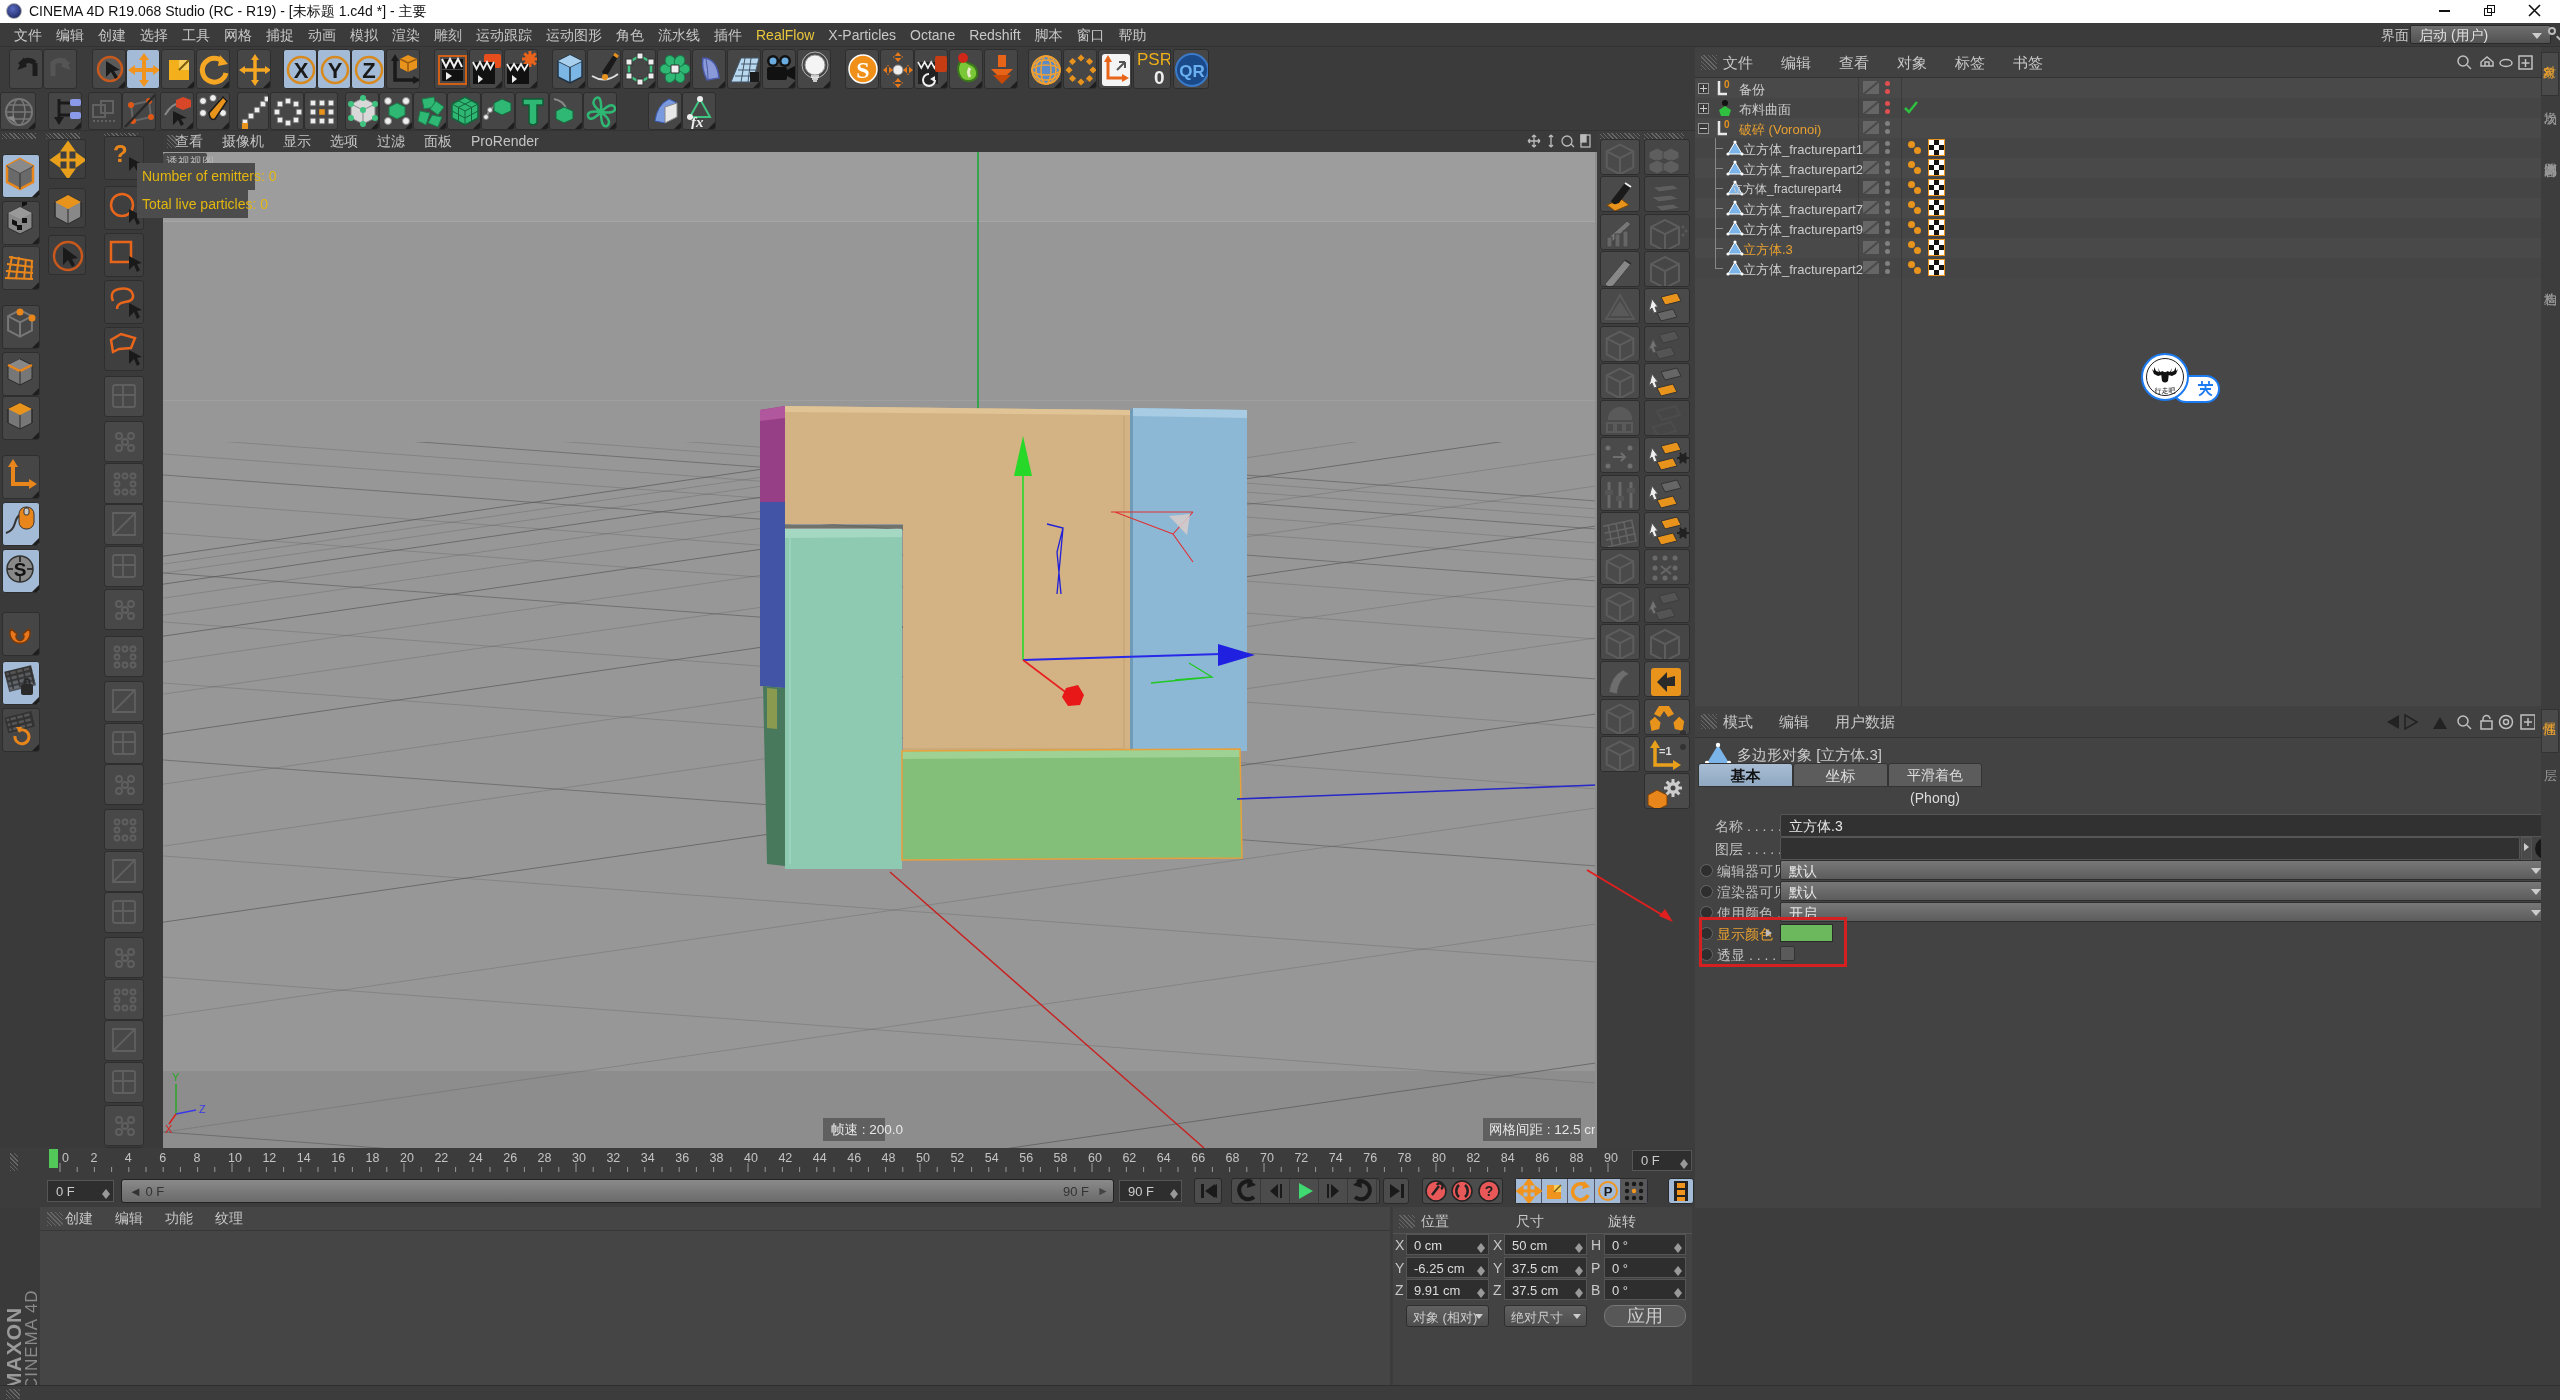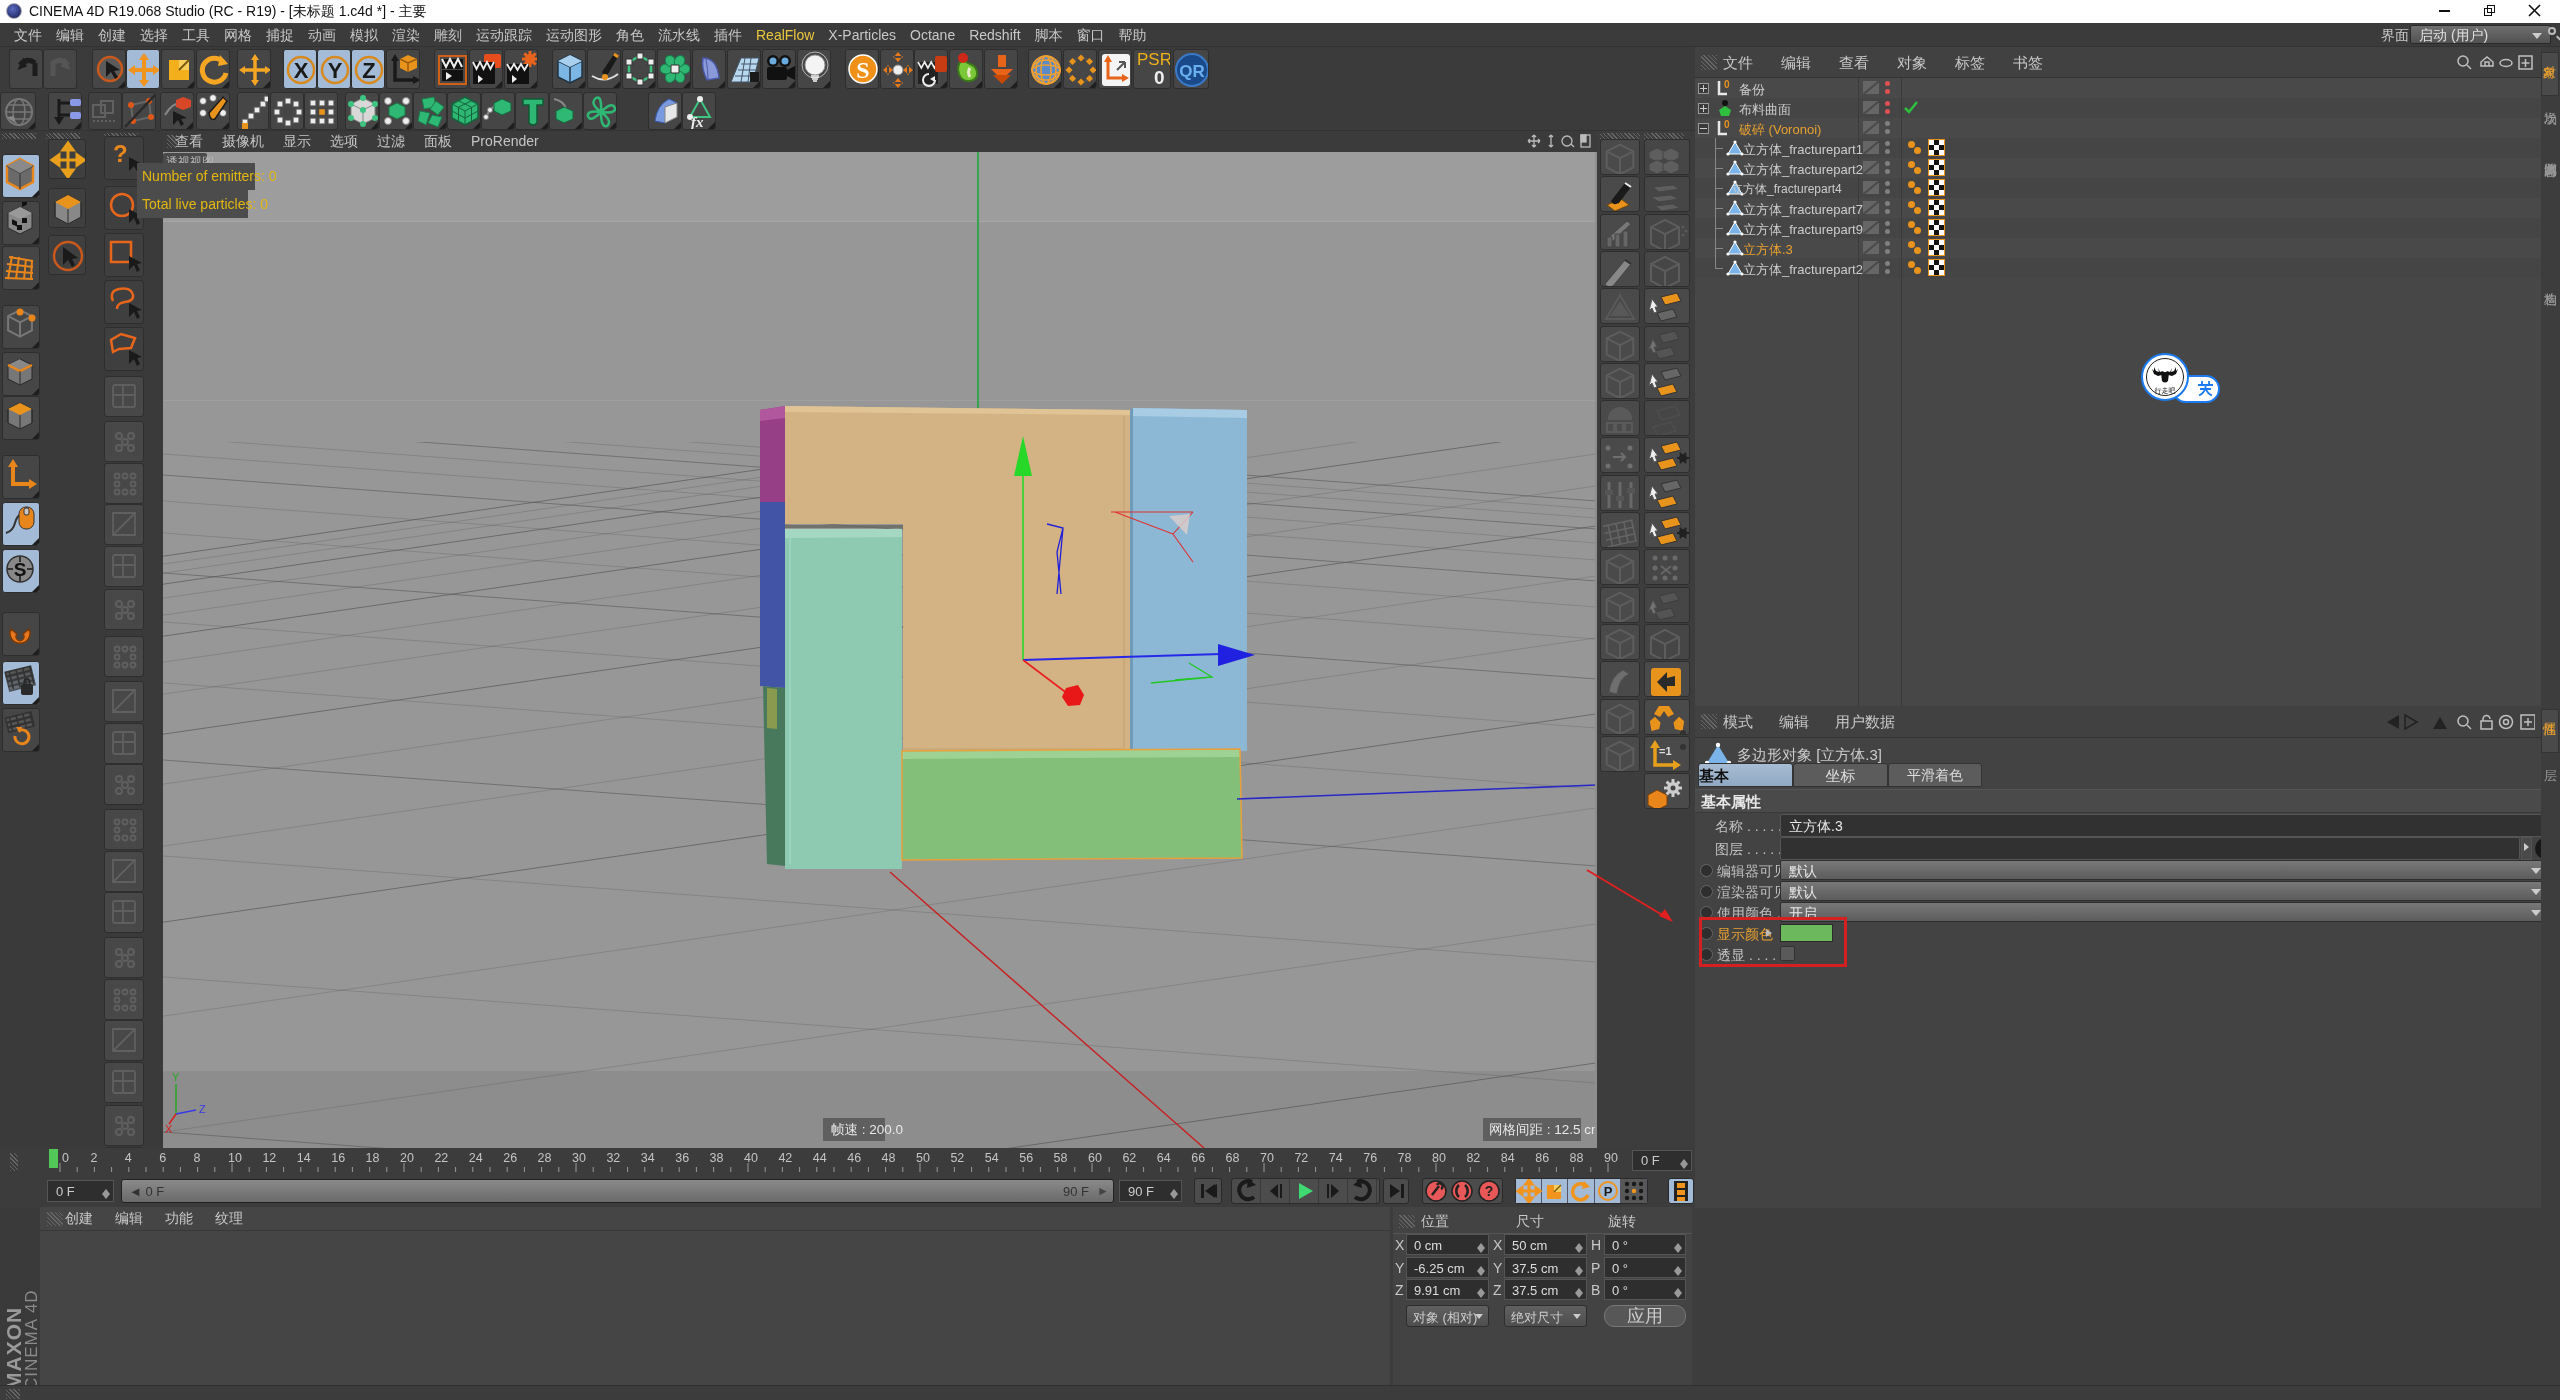--- a/index.html
+++ b/index.html
@@ -1702,26 +1702,23 @@
 </div>
     <div class="abs" style="left:10px;top:36px">
       <svg width="26" height="24" viewBox="0 0 26 24" style="position:absolute;left:0;top:0">
         <path d="M13 3 L24 21 H2 Z" fill="#7ab4e8"></path>
         <circle cx="13" cy="3" r="2.2" fill="#fff"></circle>
         <circle cx="2" cy="21" r="2.2" fill="#fff"></circle>
         <circle cx="24" cy="21" r="2.2" fill="#fff"></circle>
       </svg>
     </div>
     <div class="abs" style="left:42px;top:40px;font-size:15px;color:#ccc">多边形对象 [立方体.3]</div>
-    <div class="abs" style="left:3px;top:57px;width:95px;height:24px;background:linear-gradient(#a8bdd4,#90a8c2);border:1px solid #333;border-radius:3px 3px 0 0;color:#111;font-size:15px;font-weight:bold;text-align:left;line-height:23px">基本</div>
+    <div class="abs" style="left:3px;top:57px;width:95px;height:24px;background:linear-gradient(#a8bdd4,#90a8c2);border:1px solid #333;border-radius:3px 3px 0 0;color:#111;font-size:15px;font-weight:bold;text-align:center;line-height:23px">基本</div>
     <div class="abs" style="left:98px;top:57px;width:95px;height:24px;background:#5c5c5c;border:1px solid #333;border-radius:3px 3px 0 0;color:#ddd;font-size:15px;text-align:center;line-height:23px">坐标</div>
     <div class="abs" style="left:193px;top:57px;width:94px;height:24px;background:#5c5c5c;border:1px solid #333;border-radius:3px 3px 0 0;color:#ddd;font-size:14px;text-align:center;line-height:23px">平滑着色(Phong)</div>
-    <div class="abs" style="left:0;top:83px;width:846px;height:24px;background:#4a4a4a;border-top:1px solid #555;border-bottom:1px solid #3a3a3a">
-      <span style="position:absolute;left:6px;top:3px;color:#e8e8e8;font-weight:bold;font-size:15px">基本属性</span>
-    </div>
     <div class="abs" style="left:20px;top:112px;font-size:14px;color:#c0c0c0;white-space:nowrap">名称  . . . . .</div>
     <div class="abs" style="left:85px;top:108px;width:766px;height:23px;background:#313131;border:1px solid #555;border-radius:2px">
       <span style="position:absolute;left:8px;top:3px;font-size:14px;color:#e8e8e8">立方体.3</span>
     </div>
     <div class="abs" style="left:20px;top:135px;font-size:14px;color:#c0c0c0;white-space:nowrap">图层  . . . . .</div>
     <div class="abs" style="left:85px;top:131px;width:740px;height:23px;background:#313131;border:1px solid #555;border-radius:2px"></div>
     <div class="abs" style="left:826px;top:131px;width:11px;height:23px;background:#4a4a4a;border:1px solid #555">
       <span style="position:absolute;left:2px;top:5px;width:0;height:0;border:4px solid transparent;border-left:5px solid #ccc"></span>
     </div>
     <div class="abs" style="left:840px;top:132px;width:21px;height:21px;background:#181818;border-radius:50%">

